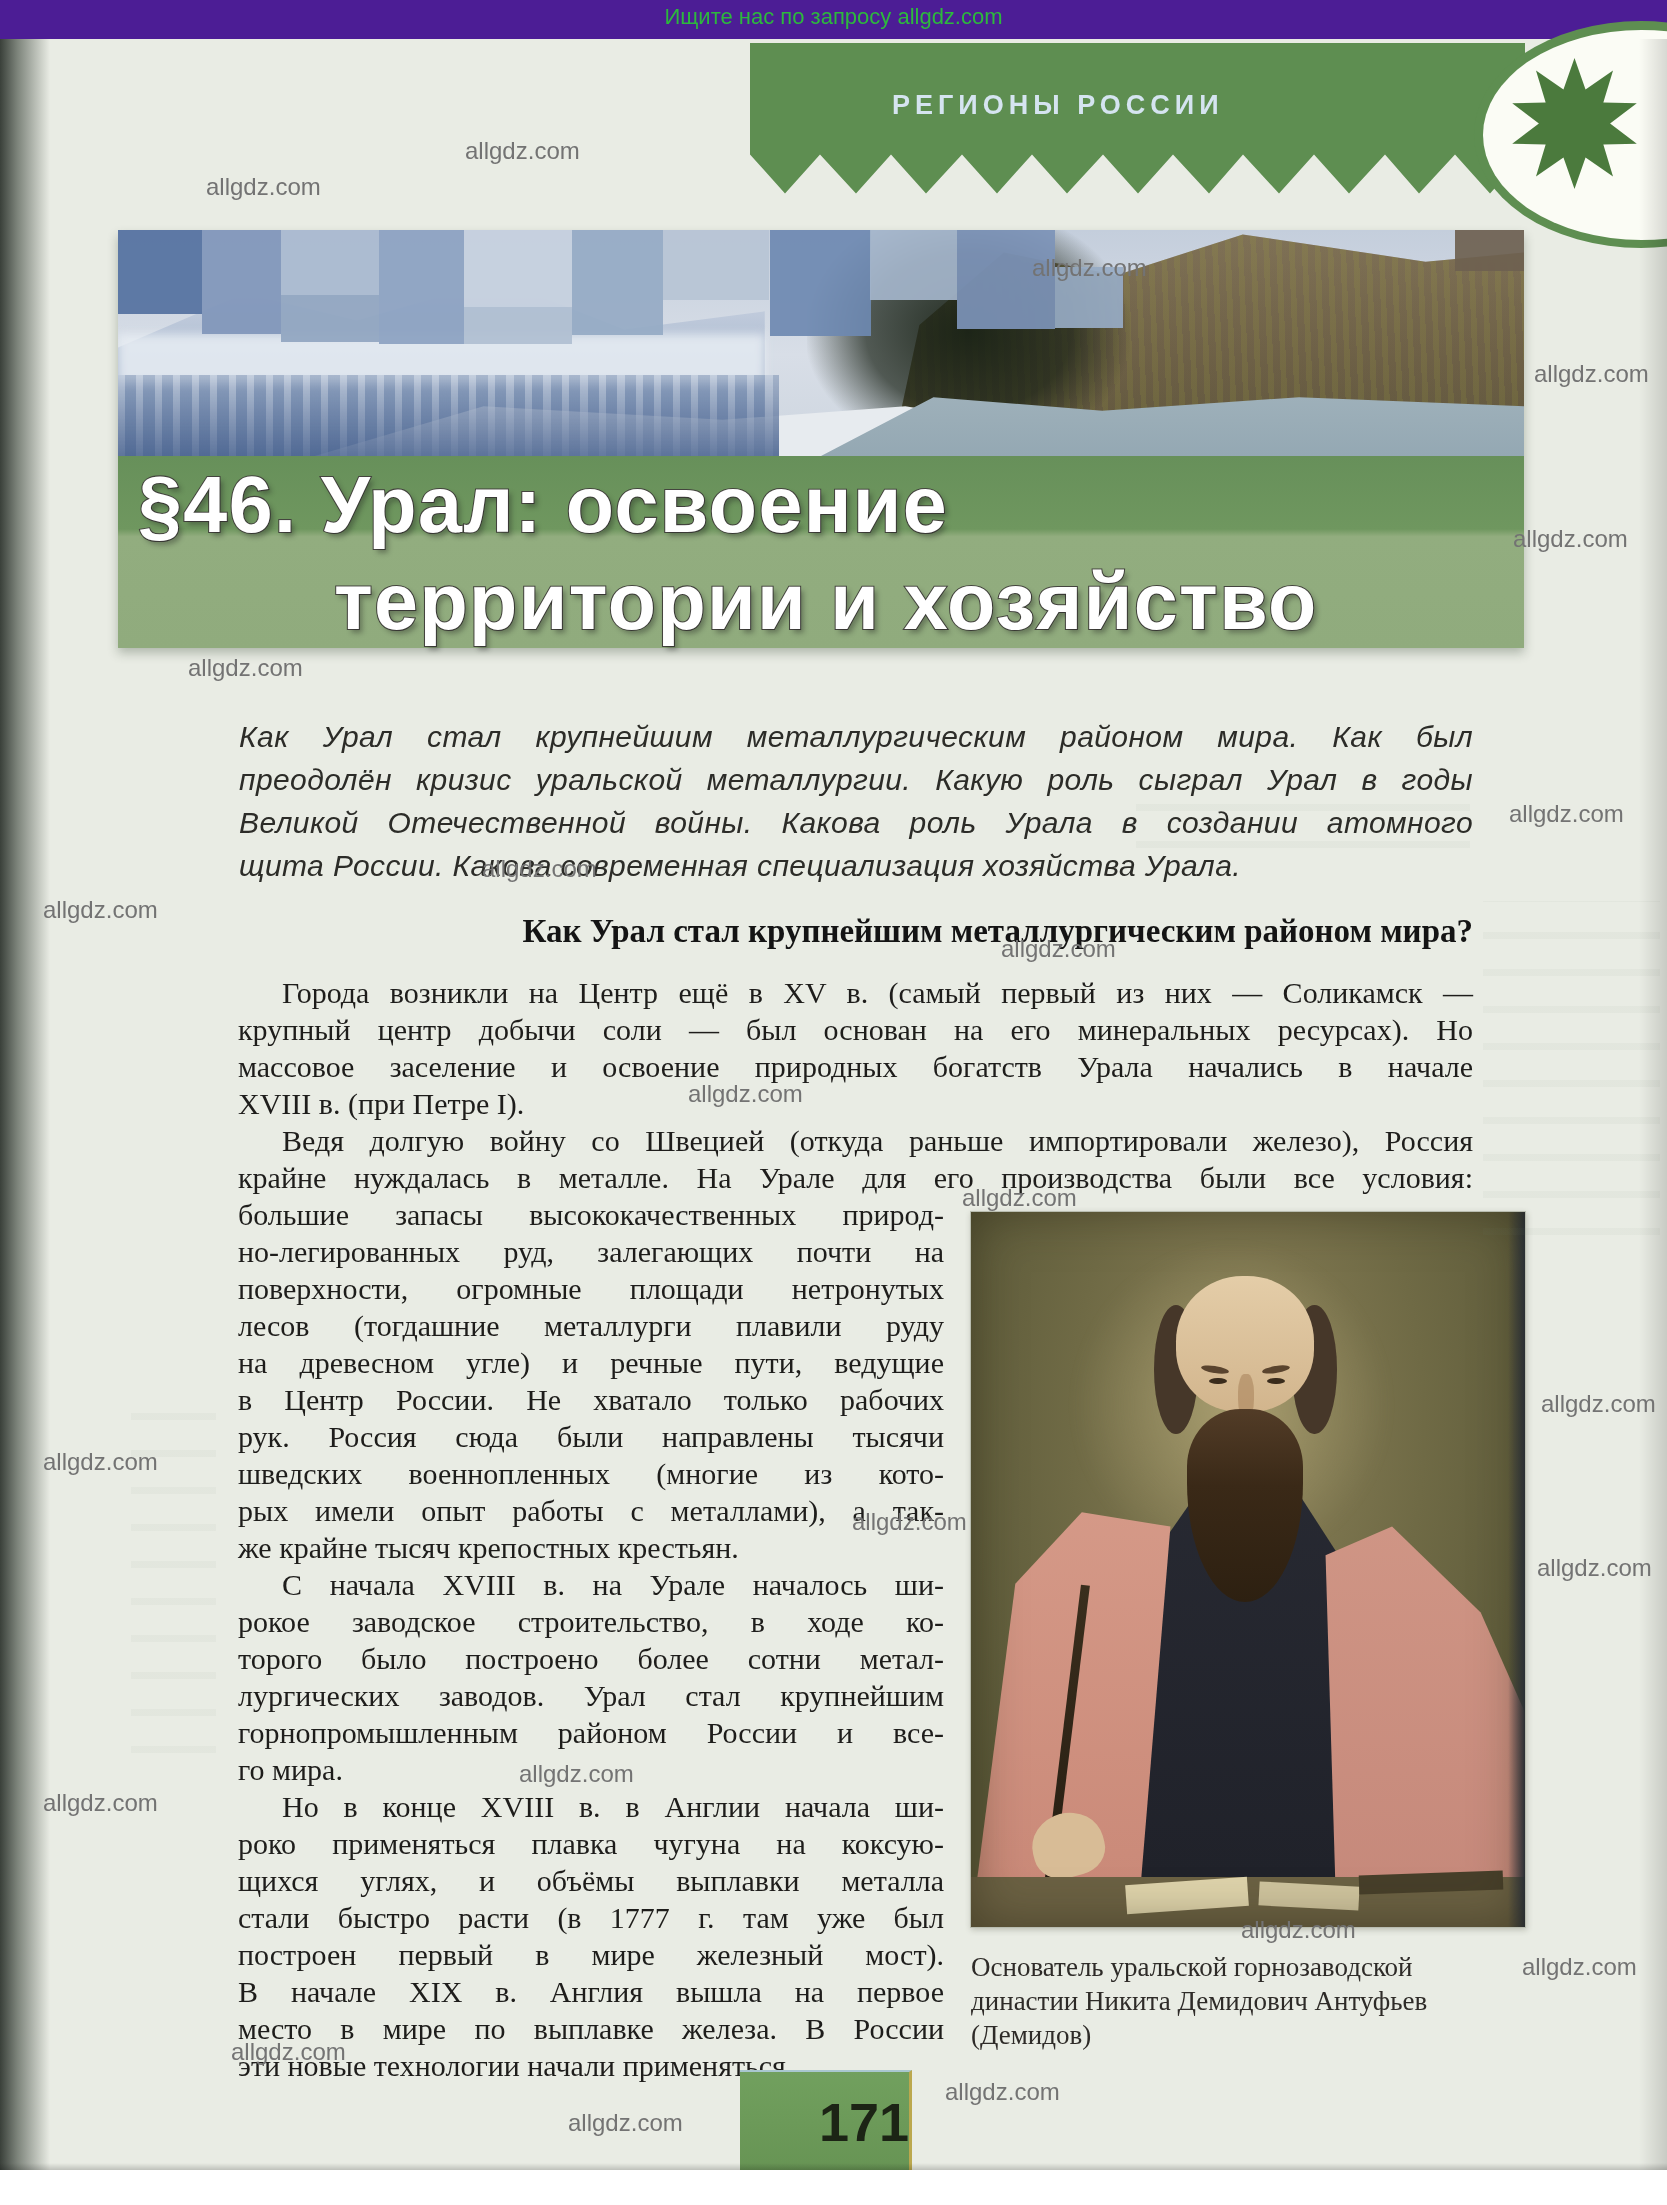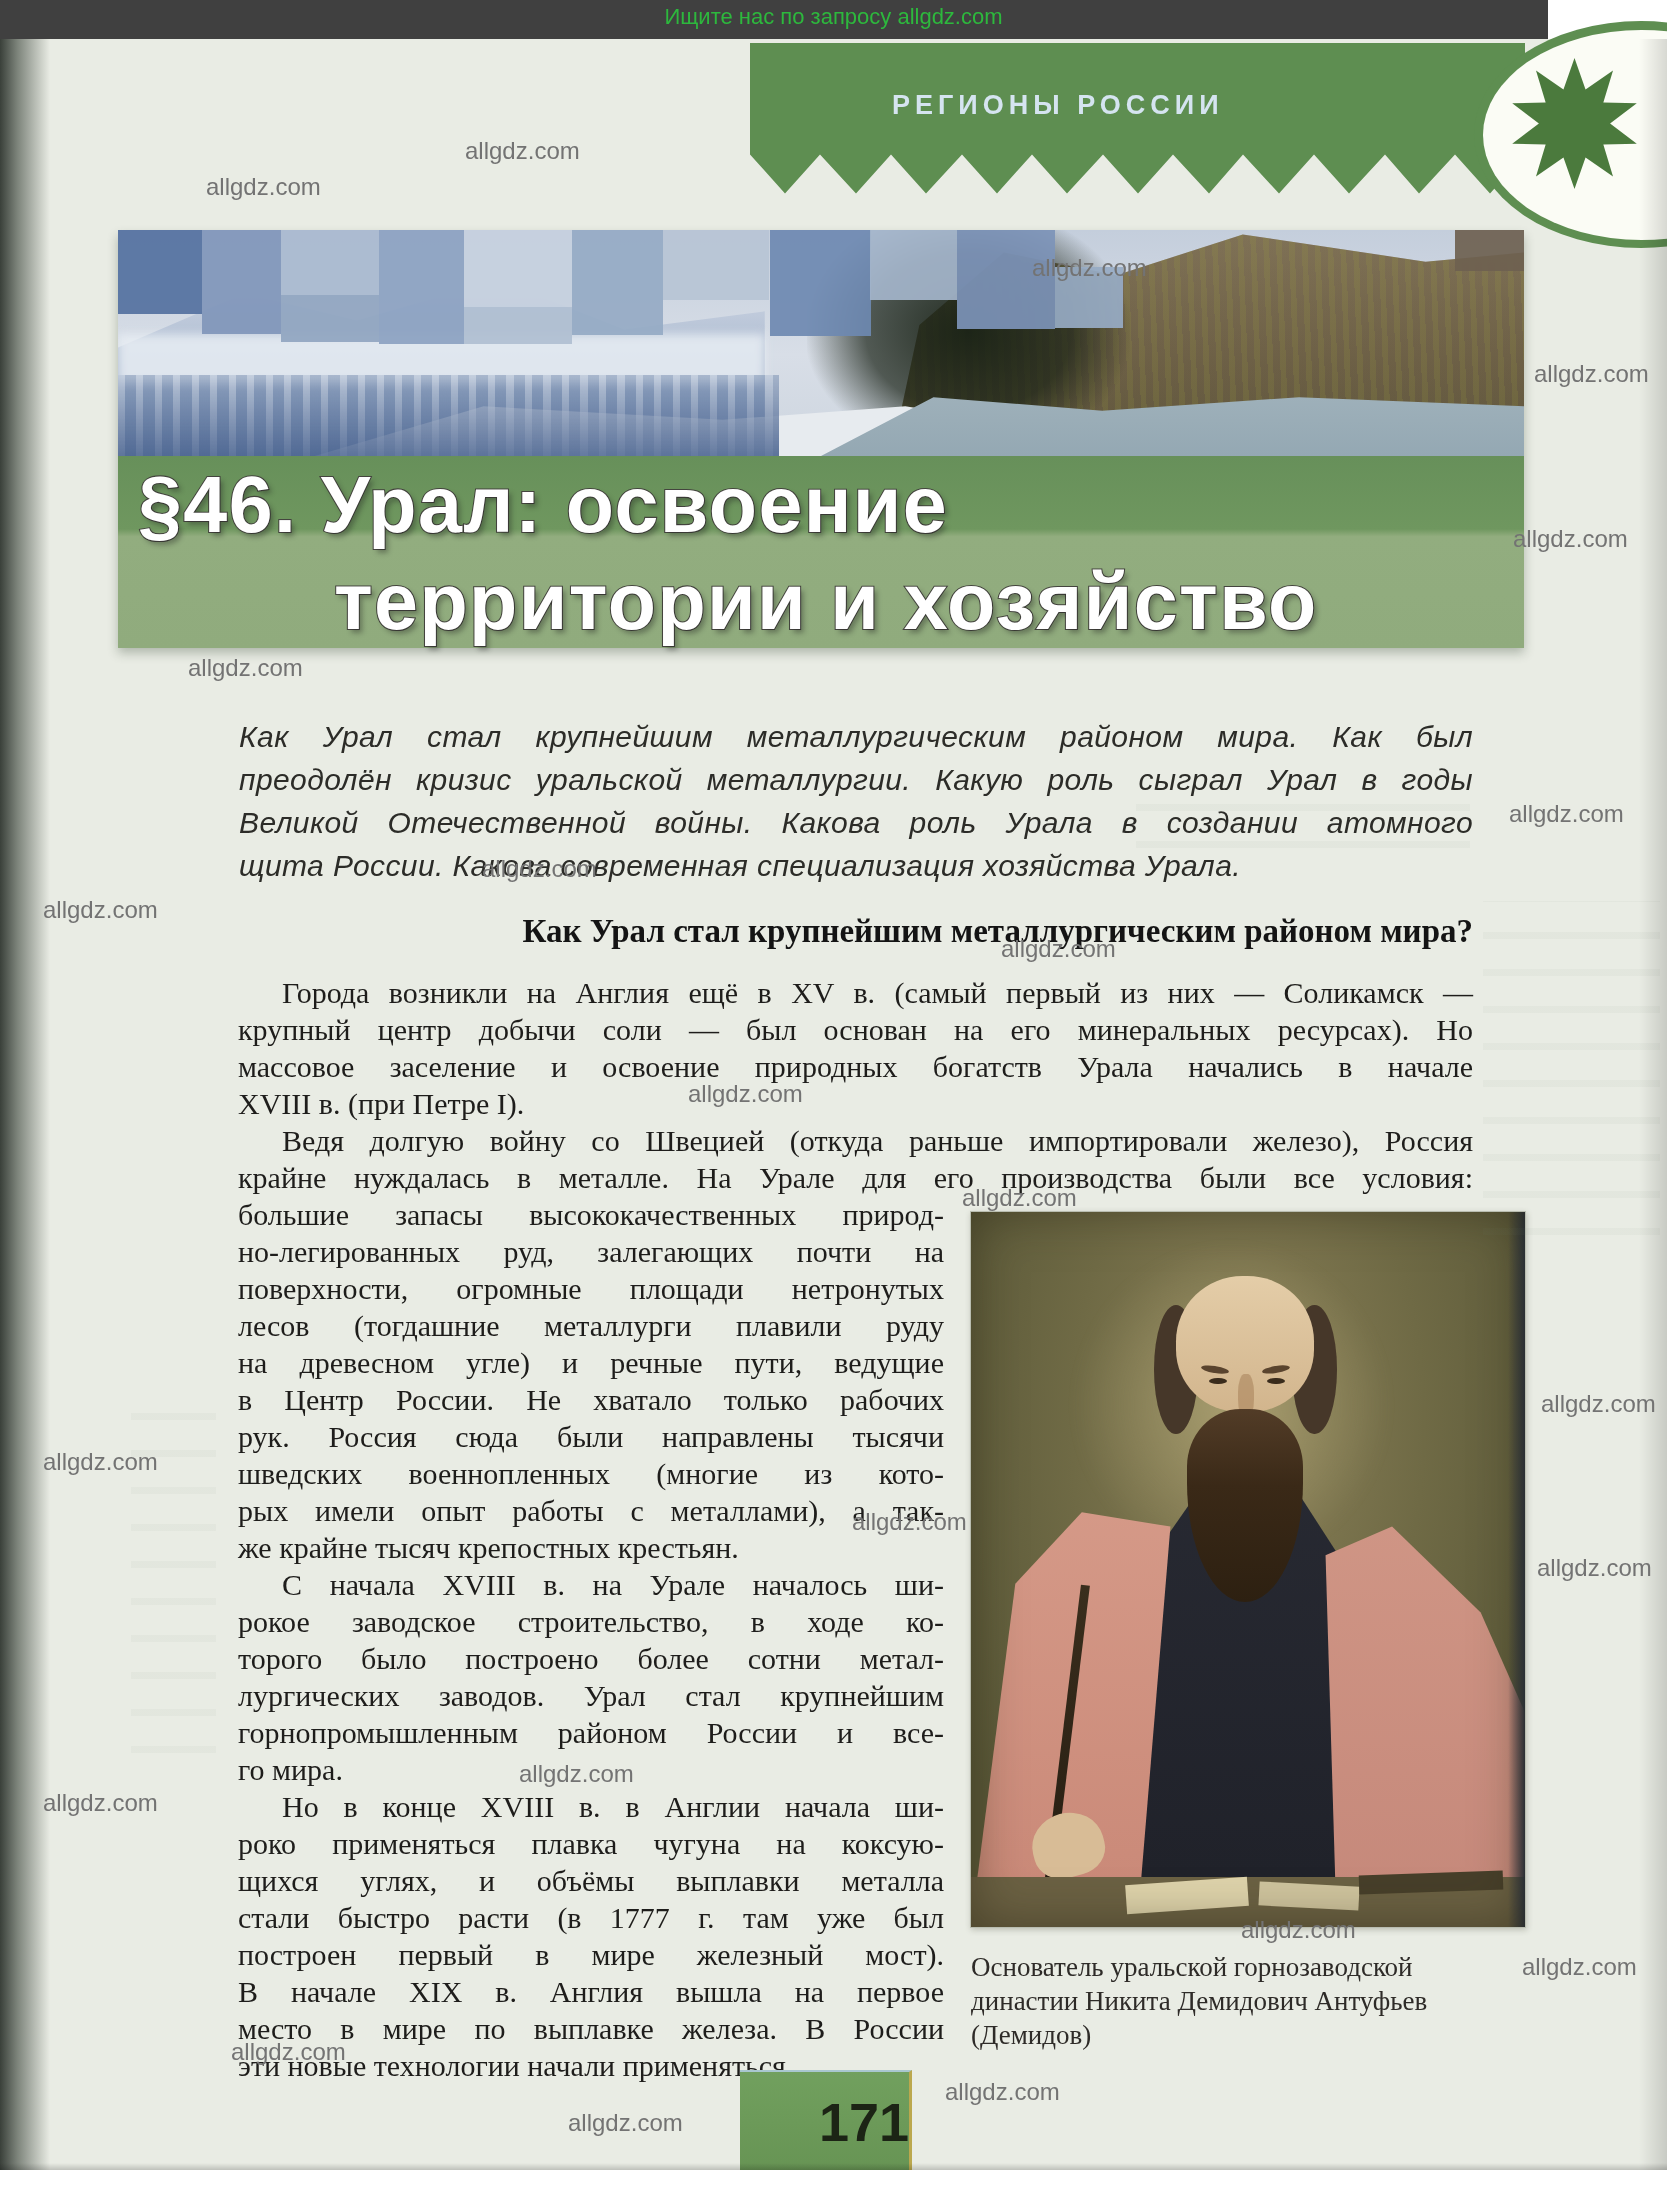--- a/index.html
+++ b/index.html
@@ -1,20 +1,20 @@
 <!DOCTYPE html>
 <html style="font-size:11.4px"><head>
 <meta charset="utf-8">
 <style>
   html,body{margin:0;padding:0;background:#fff;}
   .stage{position:relative;width:1667px;height:2205px;overflow:hidden;
          font-family:"Liberation Serif",serif;background:#ffffff;}
 
   
-  .top-strip{position:absolute;left:0;top:0;width:1548px;height:39px;background:#404040;}
+  .top-strip{position:absolute;left:0;top:0;width:1667px;height:39px;background:#4c1d95;}
   .search-banner{position:absolute;left:0;top:4.3px;width:1667px;text-align:center;
     font-family:"Liberation Sans",sans-serif;font-size:22px;color:#2db83d;}
   .bottom-strip{position:absolute;left:0;top:2170px;width:1667px;height:35px;background:#ffffff;}
 
   
   .page-scan{position:absolute;left:0;top:39px;width:1667px;height:2131px;background:#e9ece4;}
   .spine-shade{position:absolute;left:0;top:0;width:50px;height:100%;
     background:linear-gradient(90deg,#3a403a 0%,#7d847b 35%,rgba(233,236,228,0) 100%);}
   .right-shade{position:absolute;right:0;top:0;width:28px;height:100%;
     background:linear-gradient(270deg,rgba(0,0,0,0.14),rgba(0,0,0,0));}
@@ -213,21 +213,21 @@
     <div class="intro-block">
         <div class="intro-line">Как Урал стал крупнейшим металлургическим районом мира. Как был</div>
         <div class="intro-line">преодолён кризис уральской металлургии. Какую роль сыграл Урал в годы</div>
         <div class="intro-line">Великой Отечественной войны. Какова роль Урала в создании атомного</div>
         <div class="intro-line last">щита России. Какова современная специализация хозяйства Урала.</div>
       </div>
 
     <div class="section-heading">Как Урал стал крупнейшим металлургическим районом мира?</div>
 
     <div class="body-block">
-        <div class="bline indent">Города возникли на Англия ещё в XV в. (самый первый из них — Соликамск —</div>
+        <div class="bline indent">Города возникли на Центр ещё в XV в. (самый первый из них — Соликамск —</div>
         <div class="bline">крупный центр добычи соли — был основан на его минеральных ресурсах). Но</div>
         <div class="bline">массовое заселение и освоение природных богатств Урала начались в начале</div>
         <div class="bline last">XVIII в. (при Петре I).</div>
         <div class="bline indent">Ведя долгую войну со Швецией (откуда раньше импортировали железо), Россия</div>
         <div class="bline">крайне нуждалась в металле. На Урале для его производства были все условия:</div>
         <div class="bline narrow">большие запасы высококачественных природ-</div>
         <div class="bline narrow">но-легированных руд, залегающих почти на</div>
         <div class="bline narrow">поверхности, огромные площади нетронутых</div>
         <div class="bline narrow">лесов (тогдашние металлурги плавили руду</div>
         <div class="bline narrow">на древесном угле) и речные пути, ведущие</div>

